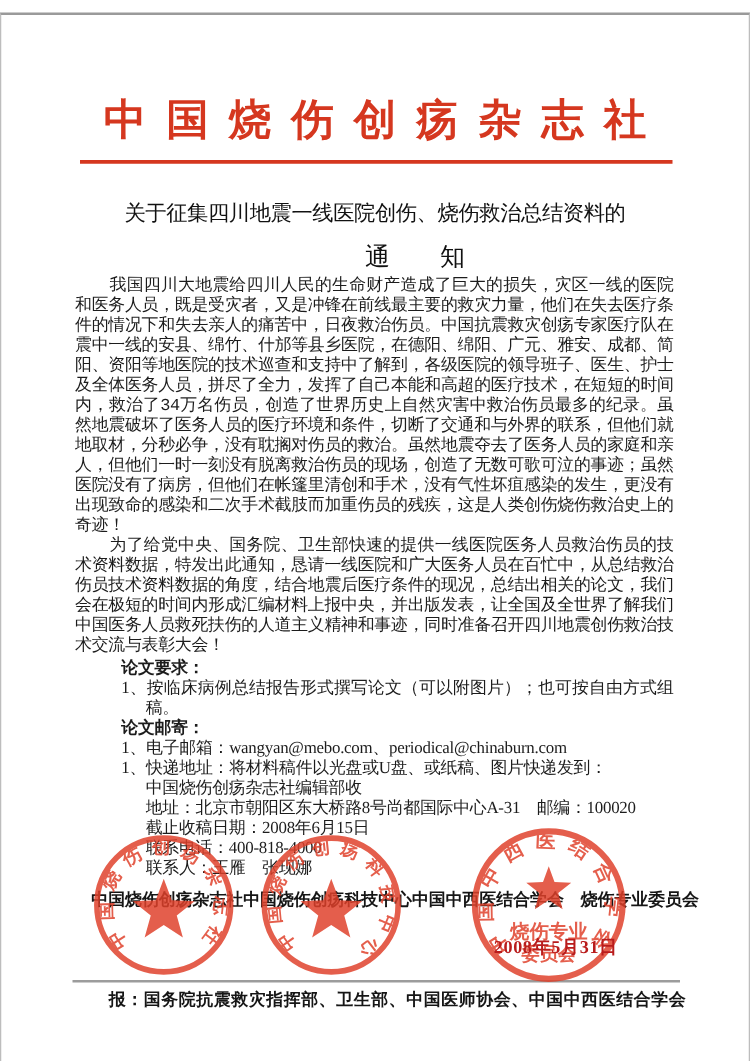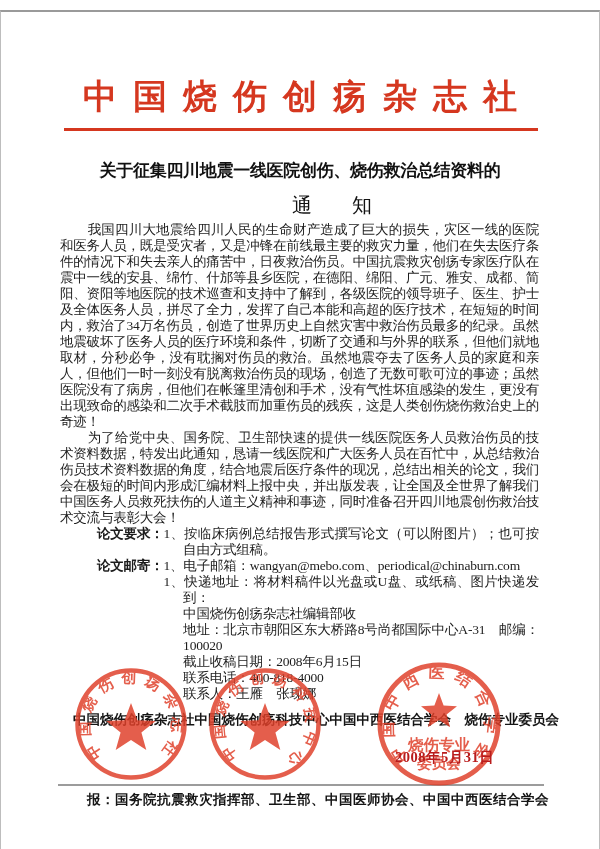--- a/index.html
+++ b/index.html
@@ -13,33 +13,33 @@
     position:absolute;top:66px;left:0;width:100%;text-align:center;
     color:#d5371f;font-weight:bold;font-size:34px;line-height:38px;
     letter-spacing:16px;padding-left:16px;box-sizing:border-box;white-space:nowrap;
   }
   .masthead-rule{
     position:absolute;top:116px;left:63px;width:474px;height:3px;background:#d5371f;
   }
   .notice-heading{
     position:absolute;top:147px;left:0;width:100%;text-align:center;
     font-family:"Liberation Sans","DejaVu Sans",sans-serif;
-    font-weight:bold;font-size:17px;letter-spacing:-0.3px;color:#111;white-space:nowrap;
+    font-weight:normal;font-size:17px;letter-spacing:-0.3px;color:#111;white-space:nowrap;
   }
   .notice-subheading{
     position:absolute;top:180px;left:0;width:100%;text-align:center;
     font-family:"Liberation Sans","DejaVu Sans",sans-serif;
     font-weight:normal;font-size:20px;color:#111;padding-left:32px;
   }
   .doc-body{
     position:absolute;top:210px;left:59px;width:479px;
     font-size:13.5px;line-height:16px;text-align:justify;letter-spacing:-0.2px;
   }
-  .doc-body p{margin:0;text-indent:2.05em;}
-  .labeled-row{display:flex;align-items:flex-start;padding-left:37px;}
+  .doc-body p{margin:0;text-indent:2.05em;font-family:Liberation Mono, monospace;}
+  .labeled-row{display:flex;align-items:flex-start;padding-left:37px;flex-direction:column;}
   .row-label{font-weight:bold;white-space:nowrap;flex:0 0 auto;}
   .row-items{flex:1 1 auto;min-width:0;}
   .num-item{padding-left:1.45em;text-indent:-1.45em;}
   .sub-line{padding-left:1.45em;text-indent:0;}
   .sign-area{position:absolute;left:0;top:0;width:600px;height:849px;pointer-events:none;}
   .org-row{
     position:absolute;top:699px;left:72px;width:464px;
     display:flex;justify-content:space-between;
     font-size:13.5px;font-weight:bold;color:#151515;white-space:nowrap;z-index:1;
   }

